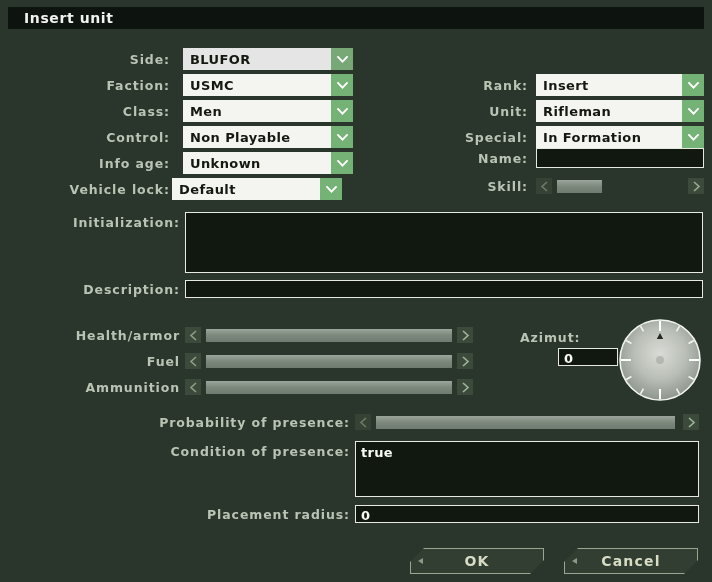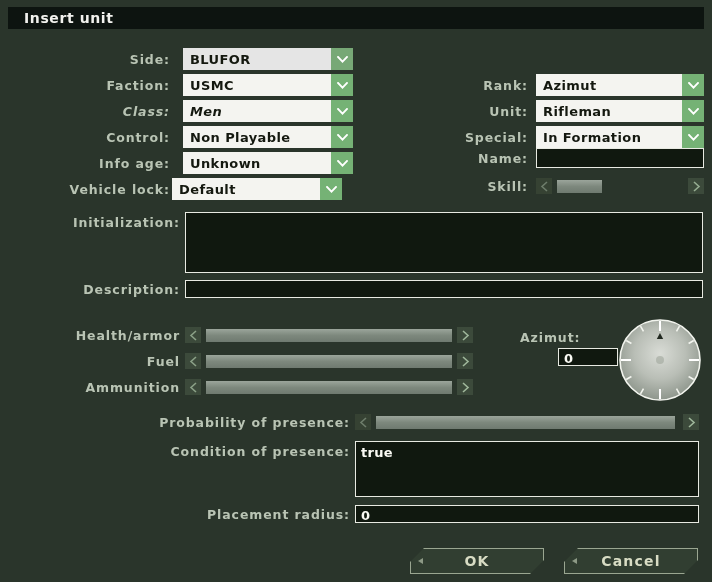--- a/index.html
+++ b/index.html
@@ -202,21 +202,21 @@
     <div class="combo" style="width:170px; margin-left:13px;">
       <span class="combo-val">USMC</span>
       <span class="combo-btn">
         <svg class="chev" viewBox="0 0 11 7">
             <path d="M1 1 L5.5 5.6 L10 1" fill="none" stroke="#ffffff" stroke-width="1.9" stroke-linecap="square"></path>
           </svg>
       </span>
     </div>
   </div>
 
-  <div class="row" style="left:60px; top:100px; width:293px;font-style:italic;">
+  <div class="row" style="left:60px; top:100px; width:293px;">
     <span class="lbl" style="width:110px;">Class:</span>
     <div class="combo" style="width:170px; margin-left:13px;">
       <span class="combo-val">Men</span>
       <span class="combo-btn">
         <svg class="chev" viewBox="0 0 11 7">
             <path d="M1 1 L5.5 5.6 L10 1" fill="none" stroke="#ffffff" stroke-width="1.9" stroke-linecap="square"></path>
           </svg>
       </span>
     </div>
   </div>
@@ -253,21 +253,21 @@
         <svg class="chev" viewBox="0 0 11 7">
             <path d="M1 1 L5.5 5.6 L10 1" fill="none" stroke="#ffffff" stroke-width="1.9" stroke-linecap="square"></path>
           </svg>
       </span>
     </div>
   </div>
 
   <div class="row" style="left:420px; top:74px; width:284px;">
     <span class="lbl" style="width:108px;">Rank:</span>
     <div class="combo" style="width:168px; margin-left:8px;">
-      <span class="combo-val">Azimut</span>
+      <span class="combo-val">Insert</span>
       <span class="combo-btn">
         <svg class="chev" viewBox="0 0 11 7">
             <path d="M1 1 L5.5 5.6 L10 1" fill="none" stroke="#ffffff" stroke-width="1.9" stroke-linecap="square"></path>
           </svg>
       </span>
     </div>
   </div>
 
   <div class="row" style="left:420px; top:100px; width:284px;">
     <span class="lbl" style="width:108px;">Unit:</span>

